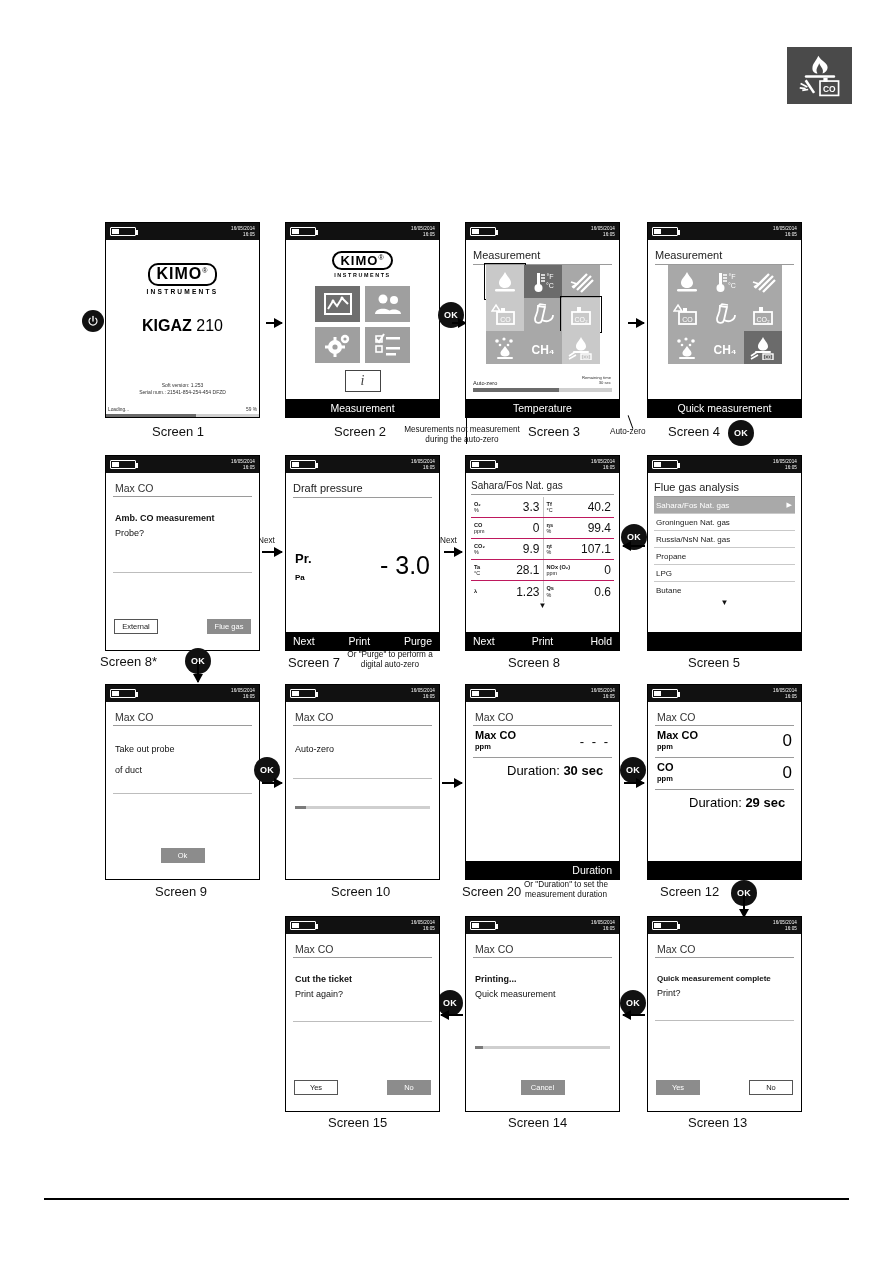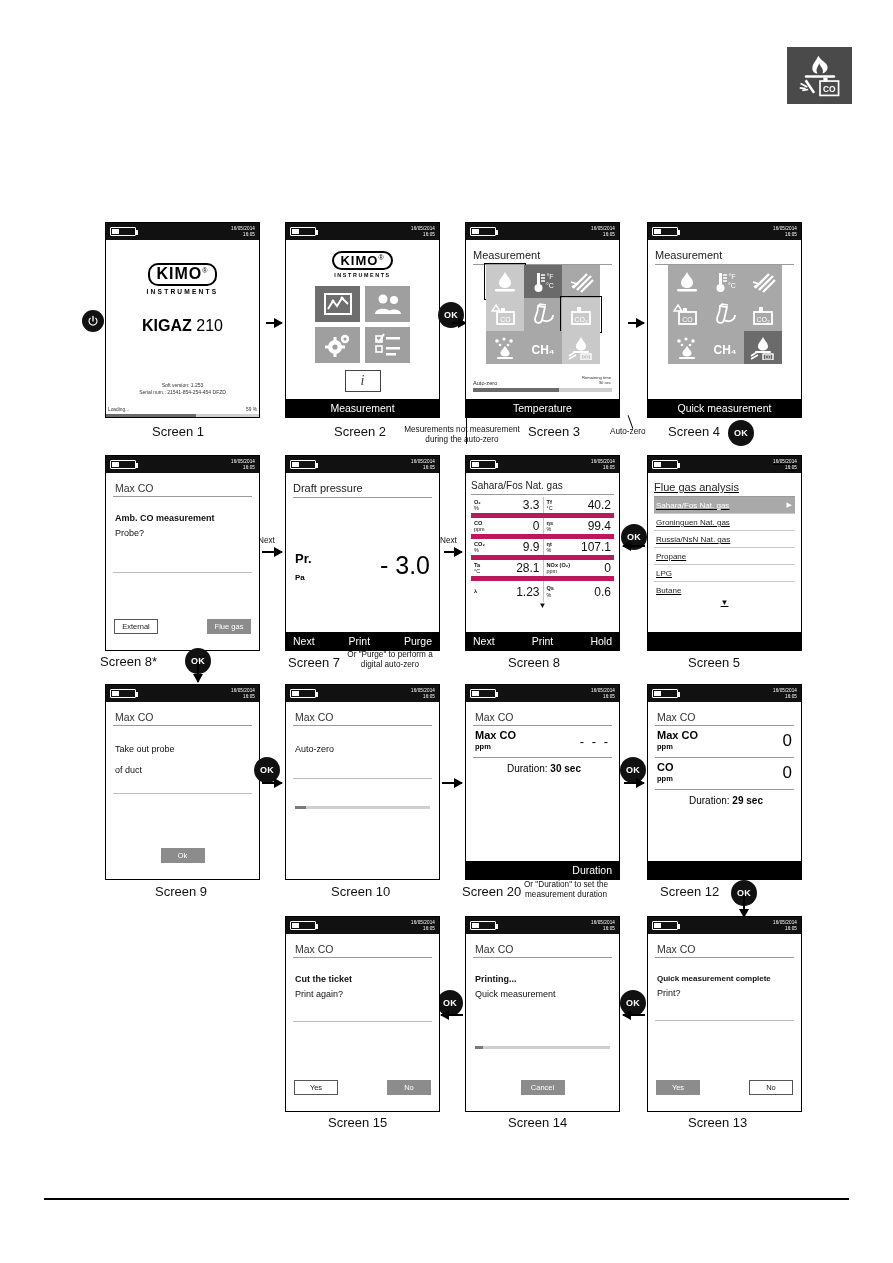--- a/index.html
+++ b/index.html
@@ -129,42 +129,42 @@
   .remain { position:absolute; right:8px; bottom:14px; font-size:4.2px; line-height:5px; text-align:right; color:#333; }
 
   
   .lrow { font-size:8px; color:#222; padding:4px 2px 3px; border-bottom:1px solid #c9c9c9; position:relative; }
   .lrow.sel { background:#a9a9a9; color:#fff; }
   .lrow .chev { position:absolute; right:3px; top:4px; font-size:7px; }
   .ldown { text-align:center; font-size:8px; color:#111; line-height:8px; padding-top:1px; }
 
   
   .mtable { margin-top:2px; }
-  .mtrow { display:flex; border-bottom:5px solid #be185d; height:21px; }
+  .mtrow { display:flex; border-bottom:1px solid #be185d; height:21px; }
   .mcell { flex:1 1 50%; display:flex; align-items:center; justify-content:space-between; padding:0 3px; }
   .mcell + .mcell { border-left:1px solid #c4c4c4; }
   .munit { font-size:5.6px; line-height:6.2px; font-weight:bold; color:#111; }
   .munit em { font-style:normal; font-weight:normal; display:block; font-size:5.4px; }
   .mval { font-size:12px; color:#111; font-family:"Liberation Sans", sans-serif; }
   .mdown { text-align:center; font-size:8px; line-height:7px; color:#111; }
 
   
   .dlg-title { font-size:10.5px; color:#333; margin:4px 2px 2px; }
   .dtxt-b { font-size:9px; font-weight:bold; color:#111; margin:16px 2px 5px; }
   .dtxt { font-size:9px; color:#111; margin:3px 2px; }
   .btnrow { position:absolute; left:8px; right:8px; bottom:10px; display:flex; justify-content:space-between; }
   .btnrow.center { justify-content:center; }
   .btn { min-width:44px; padding:2px 6px; font-size:7.5px; text-align:center; border:1px solid #555; background:#fff; color:#222; }
   .btn.fill { background:#8c8c8c; color:#fff; border-color:#8c8c8c; }
   .bigrow { display:flex; align-items:center; justify-content:space-between; padding:3px 2px 4px; border-bottom:1px solid #9a9a9a; }
   .biglbl { font-size:11px; font-weight:bold; line-height:12px; }
   .biglbl em { display:block; font-style:normal; font-size:7.5px; }
   .bigval { font-size:17px; }
   .bigval.dash { font-size:13px; letter-spacing:2px; }
-  .durtxt { font-size:10px; margin:5px 2px;padding-left:32px; }
+  .durtxt { font-size:13px; margin:5px 2px;padding-left:32px; }
   .durtxt b { font-weight:bold; }
   .pressbox { border:1px solid #333; margin:5px 3px; padding:7px 4px; text-align:center; font-size:9.5px; line-height:13px; }
   .pressbox b { font-weight:bold; }
   .prog { position:absolute; left:9px; right:9px; top:104px; height:3px; background:#cfcfcf; }
   .prog i { display:block; height:100%; background:#7a7a7a; }
 
   
   .pr-wrap { position:absolute; left:9px; right:9px; top:78px; display:flex; align-items:flex-start; justify-content:space-between; }
   .pr-lbl { font-size:13px; font-weight:bold; line-height:15px; }
   .pr-lbl em { font-style:normal; display:block; font-size:8px; margin-top:4px; }
@@ -497,21 +497,21 @@
     </div>
     <div class="softkeys one">
       <span>Quick measurement</span>
     </div>
   </div>
   <div class="cap" style="left:668px; top:424px;">Screen 4</div>
   <div class="okbtn" style="left:728px; top:420px;">
       <span>OK</span>
     </div>
 
-  <div class="dev" style="left:647px; top:455px;text-decoration:underline;">
+  <div class="dev" style="left:647px; top:455px;">
     <div class="statusbar">
       <span class="batt">
           <i></i>
         </span>
       <span class="dt">
         <span>16/05/2014</span><br><span>16:05</span>
       </span>
     </div>
     <div class="body" style="padding:4px 6px 0;">
       <div class="scrtitle">Flue gas analysis</div>

